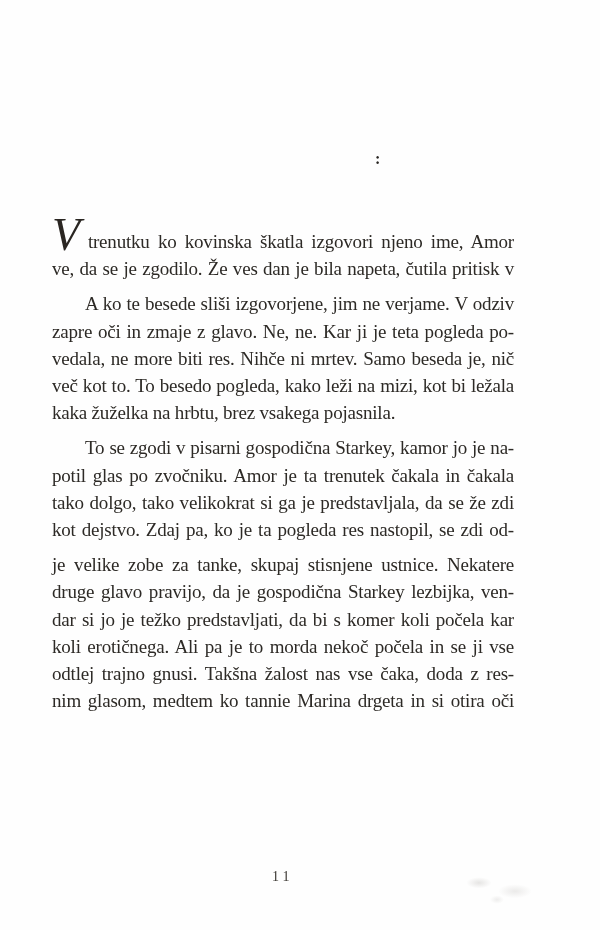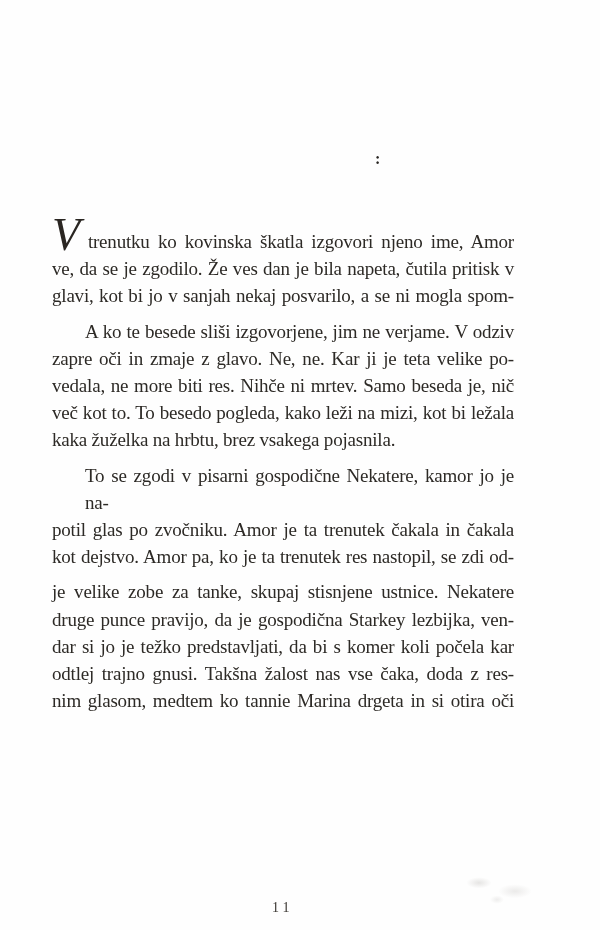--- a/index.html
+++ b/index.html
@@ -54,21 +54,21 @@
     position: relative;
     top: 2px;
     margin-right: 8px;
     color: #2a2622;
   }
   .italic {
   }
   .page-number {
     position: absolute;
     left: 272px;
-    top: 900px;
+    top: 869px;
     font-size: 14px;
     letter-spacing: 4px;
     color: #3a3631;
   }
   .scan-smudge {
     position: absolute;
     left: 452px;
     top: 866px;
     width: 90px;
     height: 42px;
@@ -82,38 +82,39 @@
 </head>
 <body>
 
 <div class="page">
   <div class="section-mark">:</div>
 
   <div class="text-block">
       <div class="paragraph">
         <div class="line"><span class="dropcap">V</span>trenutku ko kovinska škatla izgovori njeno ime, Amor</div>
         <div class="line">ve, da se je zgodilo. Že ves dan je bila napeta, čutila pritisk v</div>
-        <div class="line">glavi, kot bi jo v sanjah nekaj posvarilo, a se ni mogla spom-</div>
       </div>
       <div class="paragraph">
         <div class="line indent">A ko te besede sliši izgovorjene, jim ne verjame. V odziv</div>
-        <div class="line">zapre oči in zmaje z glavo. Ne, ne. Kar ji je teta velike po-</div>
+        <div class="line">zapre oči in zmaje z glavo. Ne, ne. Kar ji je teta pogleda po-</div>
         <div class="line">vedala, ne more biti res. Nihče ni mrtev. Samo beseda je, nič</div>
         <div class="line">več kot to. To besedo pogleda, kako leži na mizi, kot bi ležala</div>
         <div class="line flush">kaka žuželka na hrbtu, brez vsakega pojasnila.</div>
       </div>
       <div class="paragraph">
-        <div class="line indent">To se zgodi v pisarni gospodične Nekatere, kamor jo je na-</div>
+        <div class="line indent">To se zgodi v pisarni gospodična Starkey, kamor jo je na-</div>
         <div class="line">potil glas po zvočniku. Amor je ta trenutek čakala in čakala</div>
-        <div class="line">kot dejstvo. Amor pa, ko je ta trenutek res nastopil, se zdi od-</div>
+        <div class="line">tako dolgo, tako velikokrat si ga je predstavljala, da se že zdi</div>
+        <div class="line">kot dejstvo. Zdaj pa, ko je ta pogleda res nastopil, se zdi od-</div>
       </div>
       <div class="paragraph">
         <div class="line">je velike zobe za tanke, skupaj stisnjene ustnice. Nekatere</div>
-        <div class="line">druge punce pravijo, da je gospodična Starkey lezbijka, ven-</div>
+        <div class="line">druge glavo pravijo, da je gospodična Starkey lezbijka, ven-</div>
         <div class="line">dar si jo je težko predstavljati, da bi s komer koli počela kar</div>
+        <div class="line">koli erotičnega. Ali pa je to morda nekoč počela in se ji vse</div>
         <div class="line">odtlej trajno gnusi. Takšna žalost nas vse čaka, doda z res-</div>
         <div class="line">nim glasom, medtem ko <span class="italic">tannie</span> Marina drgeta in si otira oči</div>
       </div>
     </div>
 
   <div class="page-number">11</div>
 
   <div class="scan-smudge"></div>
 </div>
 

